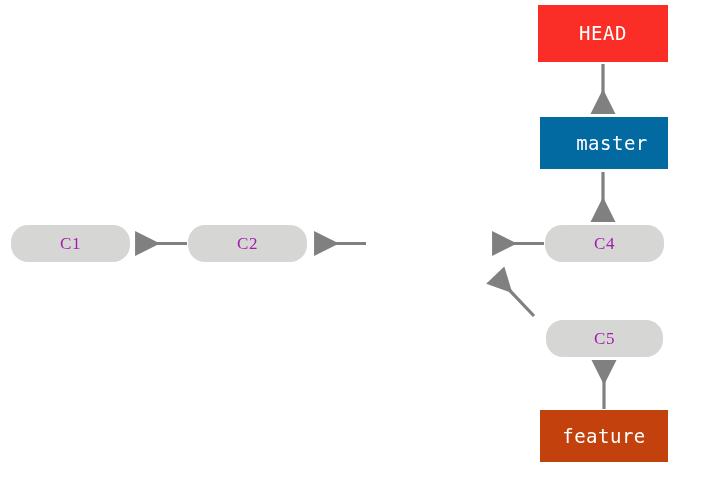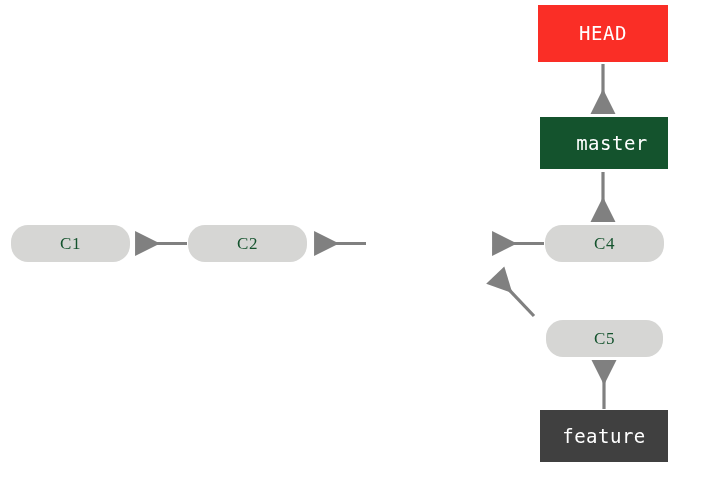--- a/index.html
+++ b/index.html
@@ -20,38 +20,38 @@
     box-sizing: border-box;
     display: flex;
     align-items: center;
     justify-content: center;
     user-select: none;
   }
   
   .commit {
     background: #d6d6d4;
     border-radius: 17px;
-    color: #14532d;
+    color: #a21caf;
     font-family: "Liberation Serif", "DejaVu Serif", serif;
     font-size: 17px;
     letter-spacing: 0.5px;
     line-height: 1;
   }
   
   .ref {
     font-family: "DejaVu Sans Mono", "Liberation Mono", monospace;
     color: #ffffff;
     font-size: 19px;
     letter-spacing: 0.5px;
     line-height: 1;
     border-radius: 0;
   }
   .ref-head    { background: #fa2e26; }
-  .ref-master  { background: #14532d; padding-left: 16px; }
-  .ref-feature { background: #404040; }
+  .ref-master  { background: #0369a1; padding-left: 16px; }
+  .ref-feature { background: #c2410c; }
 
   .arrow-layer {
     position: absolute;
     left: 0;
     top: 0;
     width: 709px;
     height: 478px;
     pointer-events: none;
   }
 </style>

